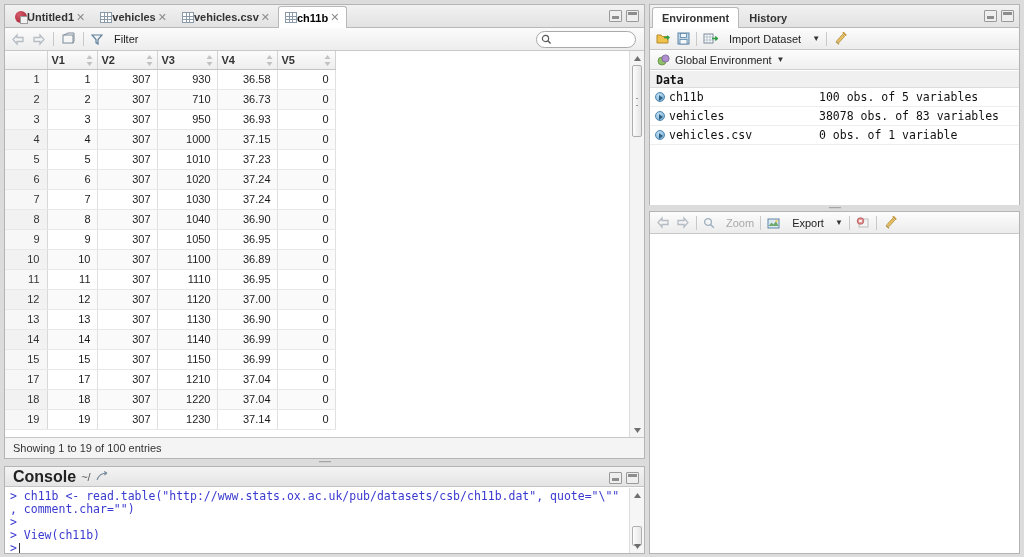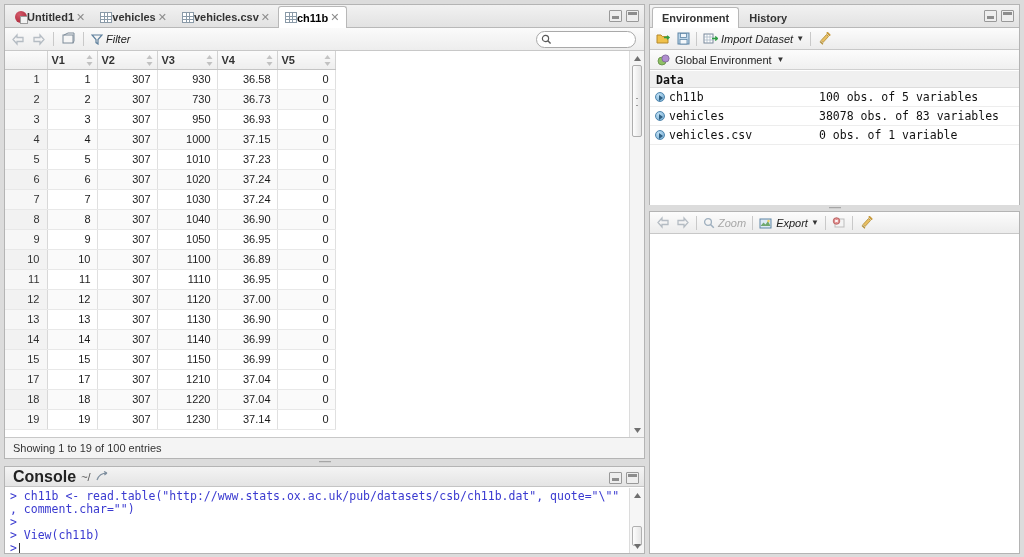--- a/index.html
+++ b/index.html
@@ -43,21 +43,21 @@
     border-top-left-radius: 3px; border-top-right-radius: 3px;
   }
   .ptab.active { background: #fff; border-color: #b8b8b8; margin-bottom: -1px; height: 21px; }
 
   .toolbar {
     height: 22px; background: linear-gradient(#fcfcfc, #ececec);
     border-bottom: 1px solid #c8c8c8;
     display: flex; align-items: center; gap: 6px; padding: 0 6px;
   }
   .tsep { width: 1px; height: 14px; background: #c9c9c9; }
-  .tbtn { display: flex; align-items: center; gap: 3px; font-size: 11px; color: #222; cursor: default; font-style: italic; }
+  .tbtn { display: flex; align-items: center; gap: 11px; font-size: 11px; color: #222; cursor: default; }
   .tbtn.disabled { color: #a8a8a8; }
 
   .winctl { position: absolute; right: 5px; top: 5px; display: flex; gap: 4px; }
   .winctl .b {
     width: 13px; height: 12px; border: 1px solid #999; background: #eee;
     border-radius: 1px; position: relative;
   }
   .winctl .b.min::after {
     content: ""; position: absolute; left: 2px; right: 2px; bottom: 2px;
     height: 3px; background: #8d8d8d;
@@ -321,21 +321,21 @@
               <td>1</td>
               <td>307</td>
               <td>930</td>
               <td>36.58</td>
               <td>0</td>
             </tr>
             <tr class="alt">
               <td class="rn">2</td>
               <td>2</td>
               <td>307</td>
-              <td>730</td>
+              <td>710</td>
               <td>36.73</td>
               <td>0</td>
             </tr>
             <tr>
               <td class="rn">3</td>
               <td>3</td>
               <td>307</td>
               <td>950</td>
               <td>36.93</td>
               <td>0</td>

